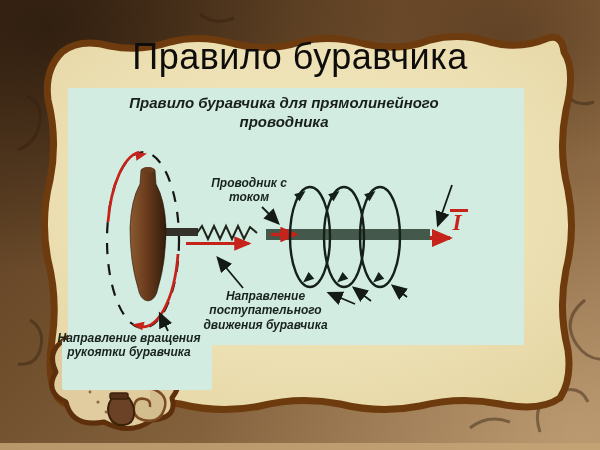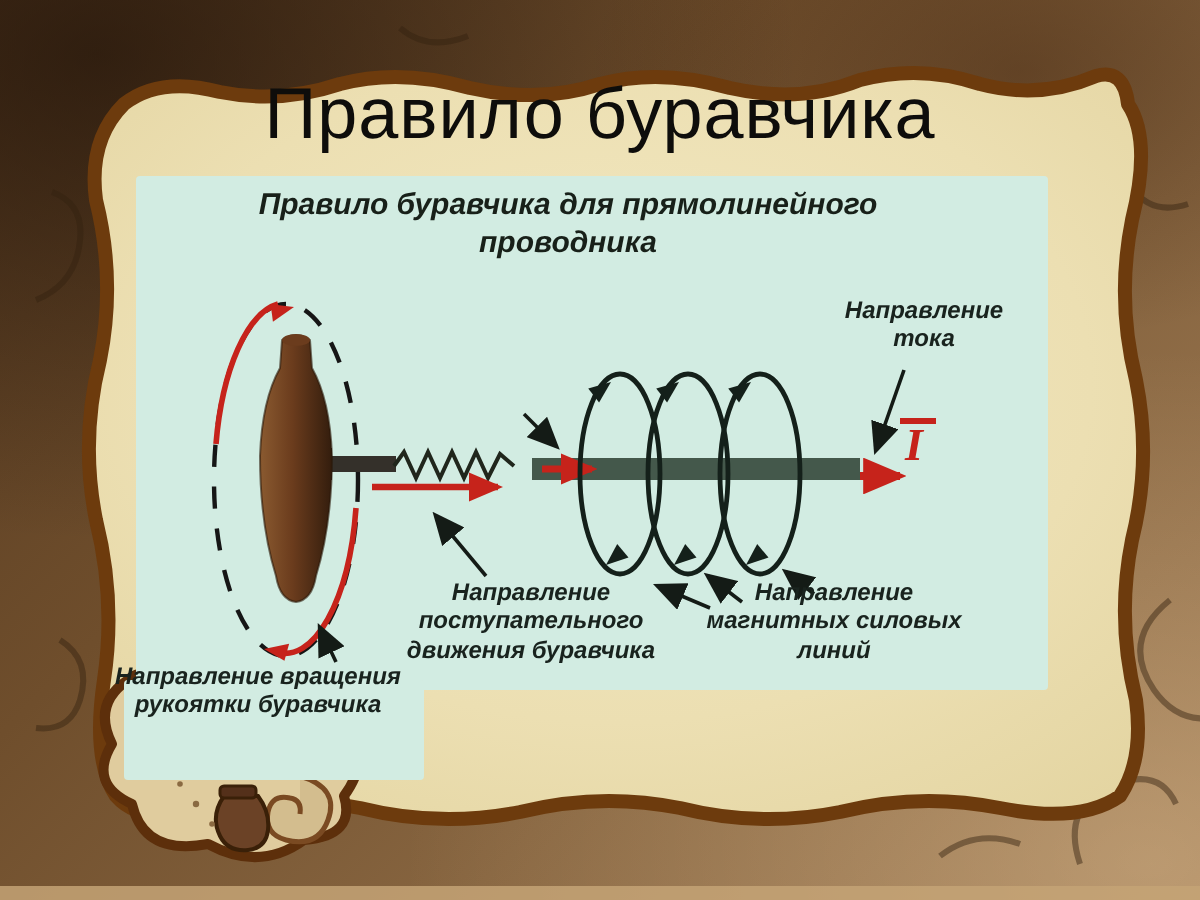--- a/index.html
+++ b/index.html
@@ -152,23 +152,22 @@
       <line x1="452" y1="185" x2="438" y2="225" marker-end="url(#mb)"></line>
       <line x1="243" y1="288" x2="218" y2="258" marker-end="url(#mb)"></line>
       <line x1="355" y1="304" x2="329" y2="293" marker-end="url(#mb)"></line>
       <line x1="371" y1="301" x2="354" y2="288" marker-end="url(#mb)"></line>
       <line x1="407" y1="297" x2="393" y2="286" marker-end="url(#mb)"></line>
       <line x1="168" y1="331" x2="160" y2="314" marker-end="url(#mb)"></line>
     </g>
   </svg>
 
   <div class="panel-title">Правило буравчика для прямолинейного проводника</div>
-  <div class="lbl lbl-current">Направление тока</div>
+  <div class="lbl lbl-conductor">Проводник с током</div>
   <div class="lbl lbl-translational">Направление поступательного движения буравчика</div>
-  <div class="lbl lbl-field">Направление магнитных силовых линий</div>
   <div class="lbl lbl-rotation">Направление вращения рукоятки буравчика</div>
 
   <div class="current-symbol">
     <div class="i-bar"></div>
     <div class="i-sym">I</div>
   </div>
 
 </div>
 
 </body></html>

